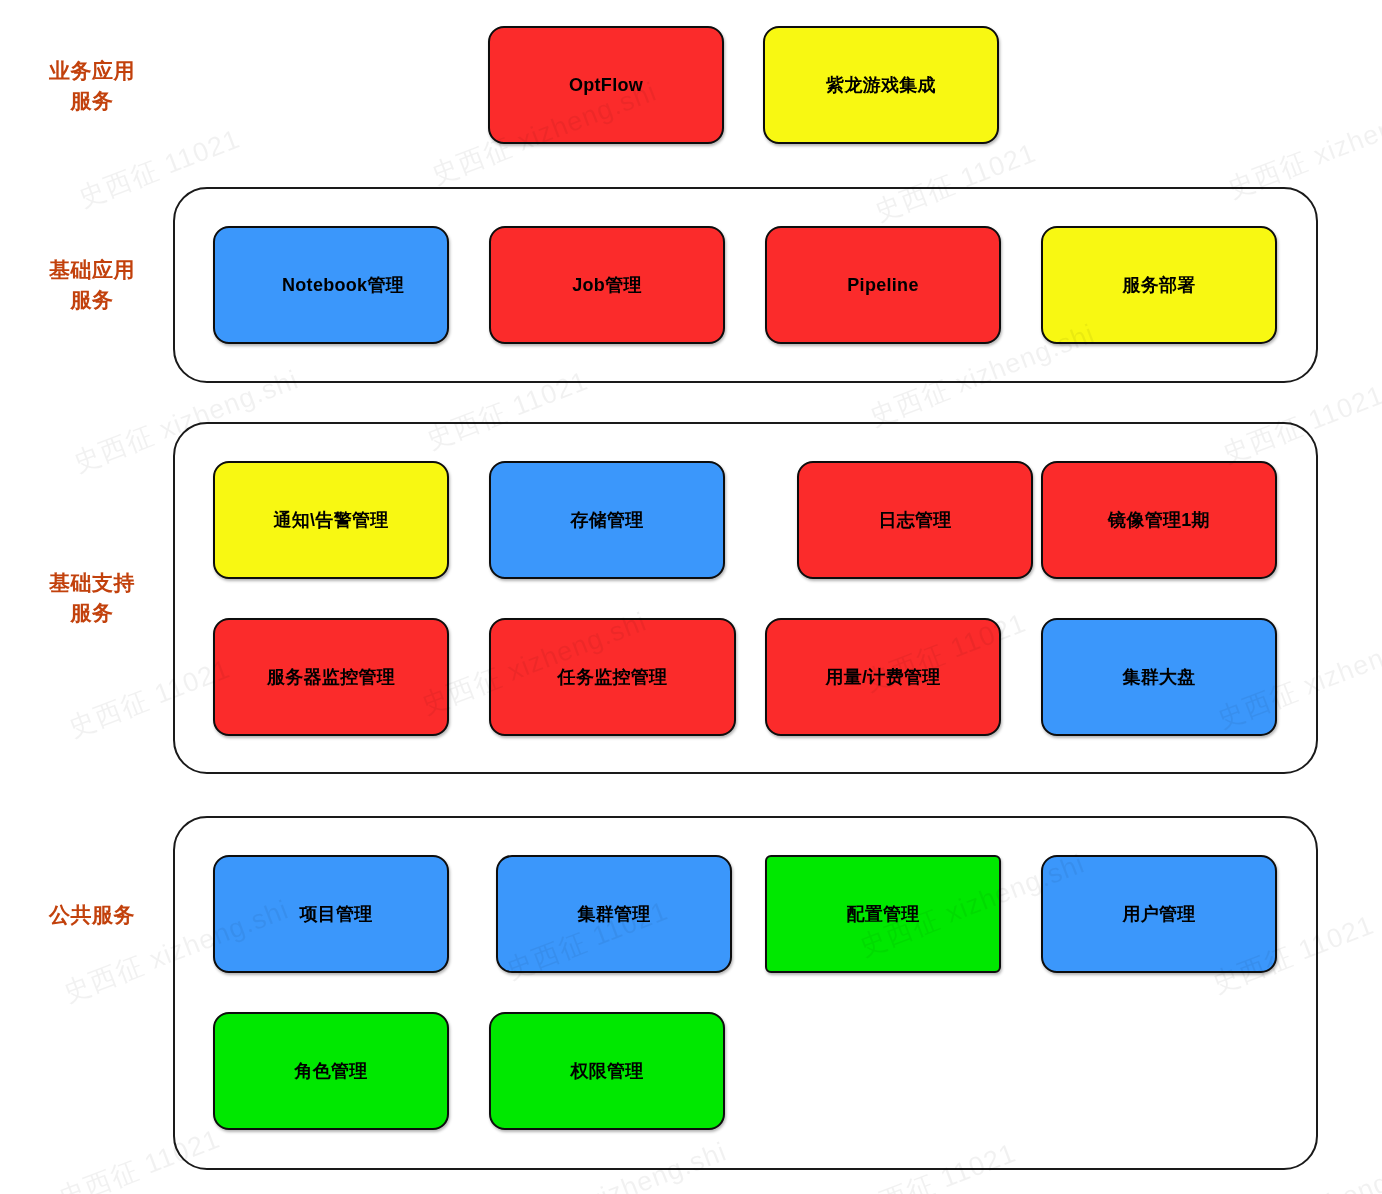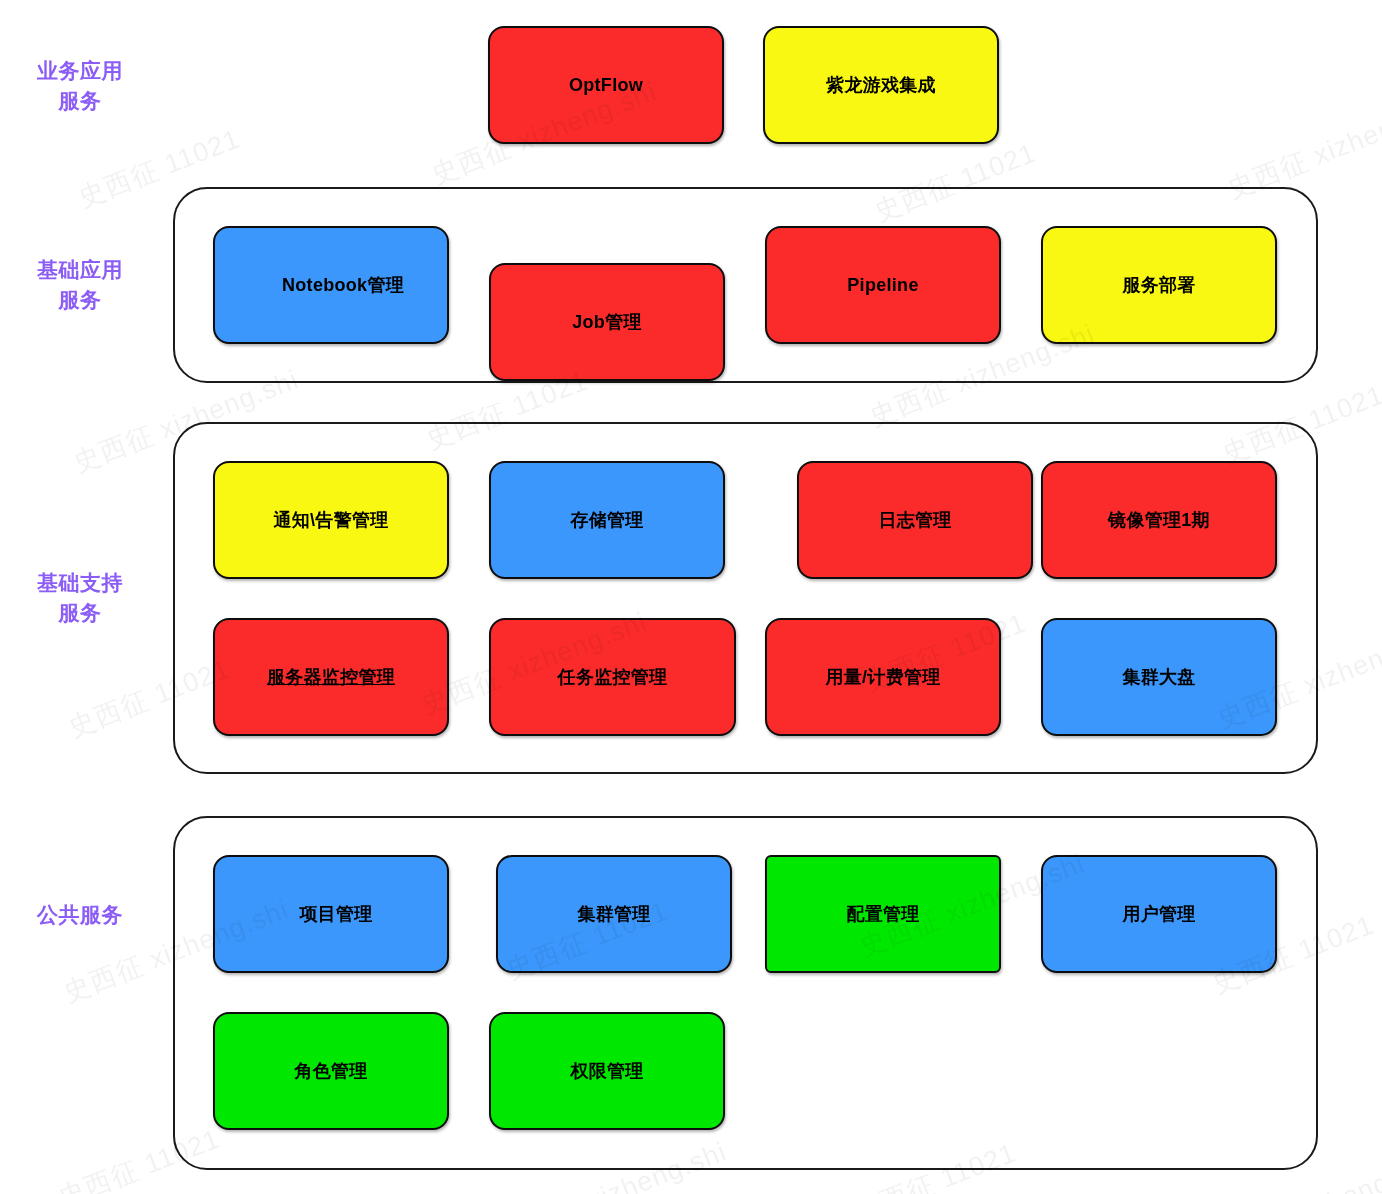--- a/index.html
+++ b/index.html
@@ -43,23 +43,24 @@
     height: 1194px;
     z-index: 1;
   }
 
   .row-label {
     position: absolute;
     width: 160px;
     text-align: center;
     font-size: 21px;
     font-weight: 700;
-    color: #8b5cf6;
+    color: #c2410c;
     line-height: 1.42;
     letter-spacing: 0.5px;
+    margin-left: 12px;
   }
 
   .group-container {
     position: absolute;
     border: 2.2px solid #1a1a1a;
     border-radius: 34px;
     background: #ffffff;
     box-sizing: border-box;
   }
 
@@ -120,37 +121,37 @@
   <div class="node red" style="left:488px; top:26px; width:236px; height:118px;">OptFlow</div>
   <div class="node yellow" style="left:763px; top:26px; width:236px; height:118px;">紫龙游戏集成</div>
 
   <div class="row-label" style="left:0px; top:255px;">
     <div>基础应用</div>
     <div>服务</div>
   </div>
 
   <div class="group-container" style="left:173px; top:187px; width:1145px; height:196px;">
     <div class="node blue" style="left:38px; top:37px; width:236px; height:118px;padding-left:24px;">Notebook管理</div>
-    <div class="node red" style="left:314px; top:37px; width:236px; height:118px;margin-top:37px;">Job管理</div>
+    <div class="node red" style="left:314px; top:37px; width:236px; height:118px;">Job管理</div>
     <div class="node red" style="left:590px; top:37px; width:236px; height:118px;">Pipeline</div>
     <div class="node yellow" style="left:866px; top:37px; width:236px; height:118px;">服务部署</div>
   </div>
 
   <div class="row-label" style="left:0px; top:568px;">
     <div>基础支持</div>
     <div>服务</div>
   </div>
 
   <div class="group-container" style="left:173px; top:422px; width:1145px; height:352px;">
     <div class="node yellow" style="left:38px; top:37px; width:236px; height:118px;">通知\告警管理</div>
     <div class="node blue" style="left:314px; top:37px; width:236px; height:118px;">存储管理</div>
     <div class="node red" style="left:590px; top:37px; width:236px; height:118px;margin-left:32px;">日志管理</div>
     <div class="node red" style="left:866px; top:37px; width:236px; height:118px;">镜像管理1期</div>
 
-    <div class="node red" style="left:38px; top:194px; width:236px; height:118px;text-decoration:underline;">服务器监控管理</div>
+    <div class="node red" style="left:38px; top:194px; width:236px; height:118px;">服务器监控管理</div>
     <div class="node red" style="left:314px; top:194px; width:247px; height:118px;">任务监控管理</div>
     <div class="node red" style="left:590px; top:194px; width:236px; height:118px;">用量/计费管理</div>
     <div class="node blue" style="left:866px; top:194px; width:236px; height:118px;">集群大盘</div>
   </div>
 
   <div class="row-label" style="left:0px; top:900px;">
     <div>公共服务</div>
   </div>
 
   <div class="group-container" style="left:173px; top:816px; width:1145px; height:354px;">

